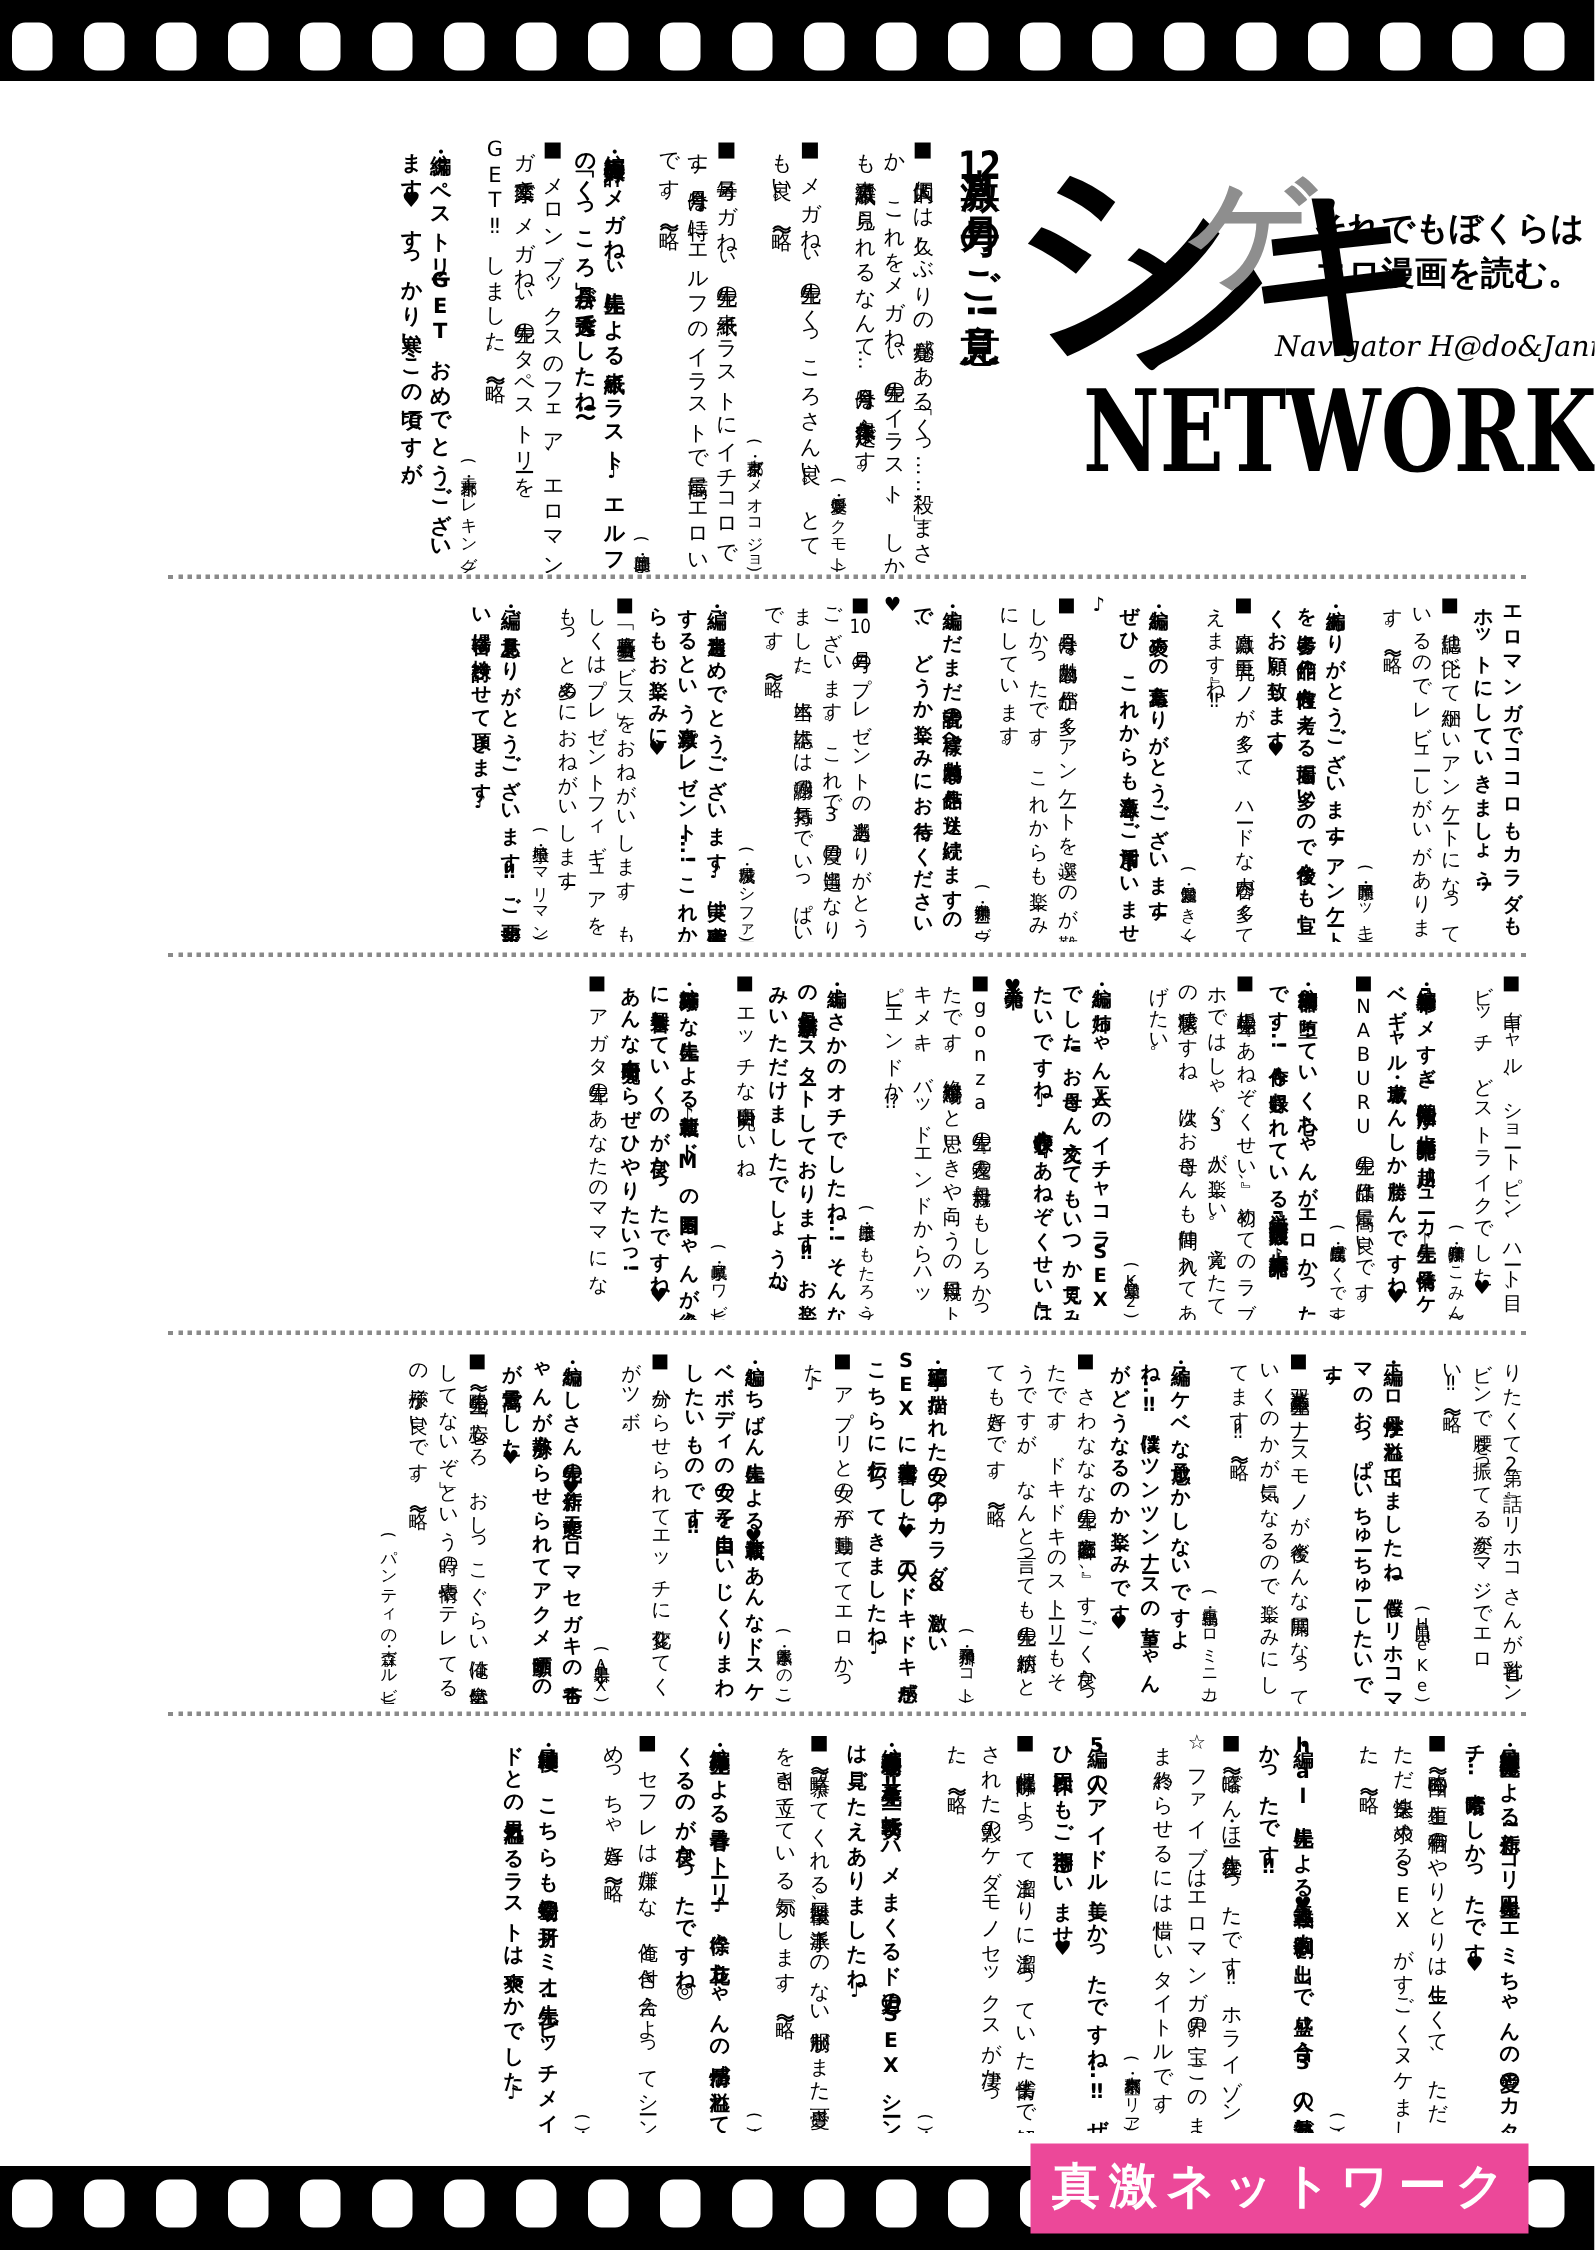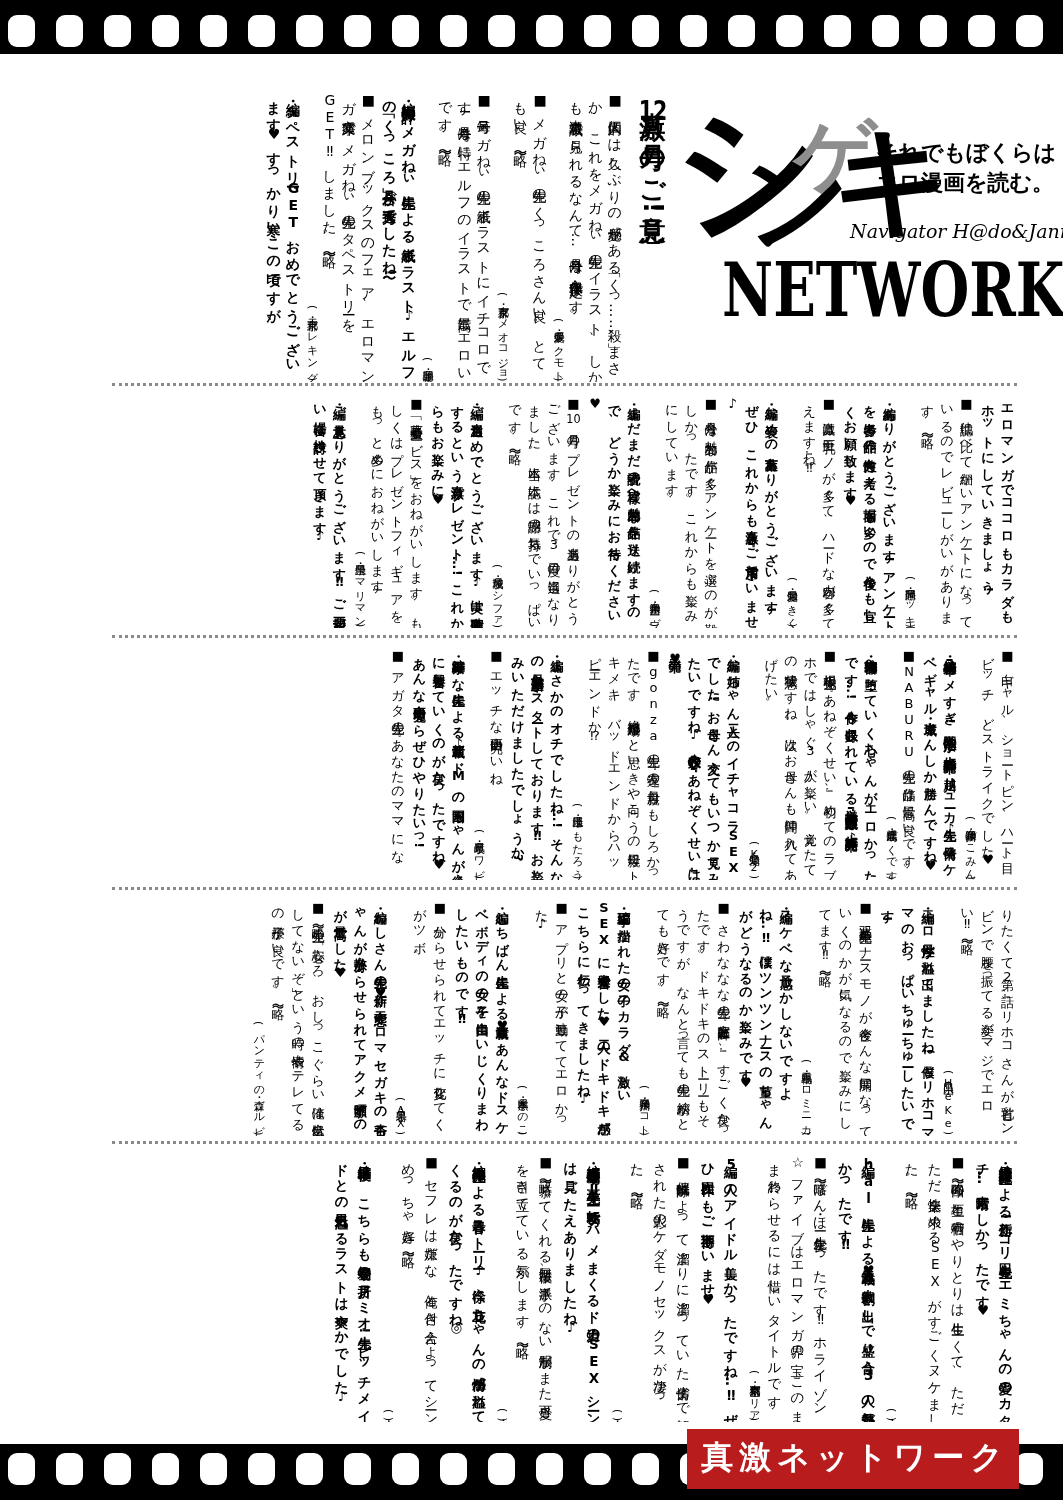--- a/index.html
+++ b/index.html
@@ -40,21 +40,21 @@
   .reply{font-weight:bold;}
   .bhead{font-size:26px;font-weight:bold;letter-spacing:3px;padding-left:8px;}
   .attr{font-size:11px;text-align:end;letter-spacing:0.5px;}
   .tcy{text-combine-upright:all;}
   .up{text-orientation:upright;}
   
   .sep{position:absolute;left:112px;width:905px;height:0;border-top:3px dotted #8a8a8a;}
   .sep1{top:383px;}.sep2{top:635px;}.sep3{top:887px;}.sep4{top:1141px;}
   
   .footer-logo{
-    position:absolute;right:44px;bottom:11px;background:#b91c1c;color:#fff;
+    position:absolute;right:44px;bottom:11px;background:#ec4899;color:#fff;
     font-weight:bold;font-size:32px;letter-spacing:6px;padding:7px 10px 9px 14px;white-space:nowrap;
   }
 </style>
 </head>
 <body>
 
 <div class="film top">
     <span class="slot" style="left: 8px;"></span>
     <span class="slot" style="left: 56px;"></span>
     <span class="slot" style="left: 104px;"></span>

